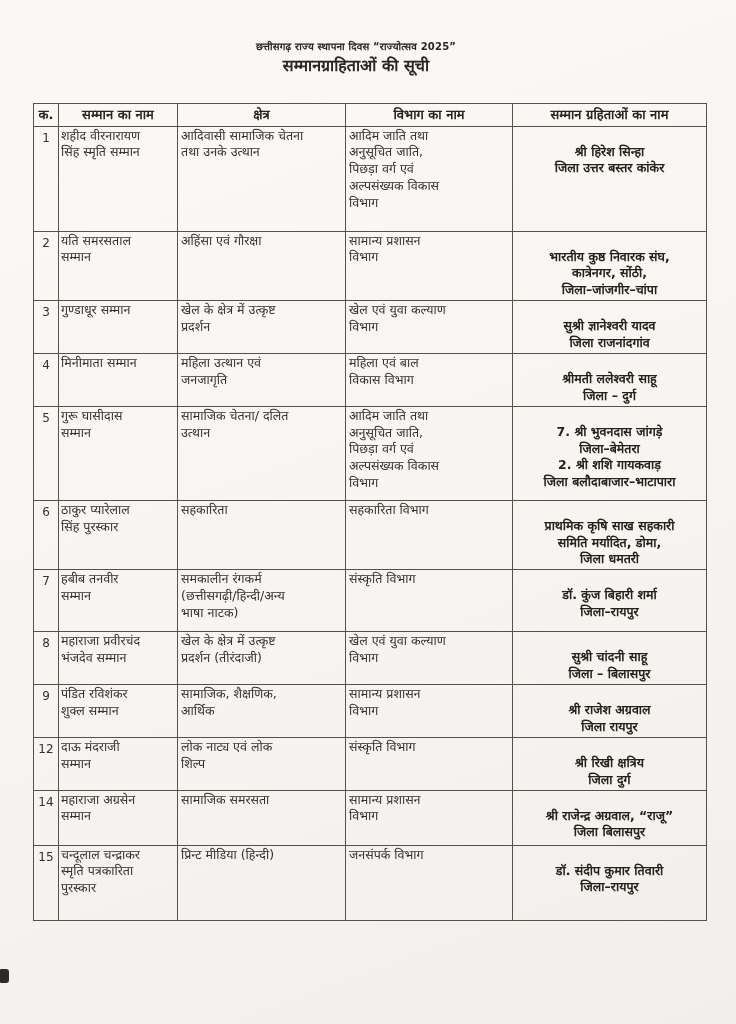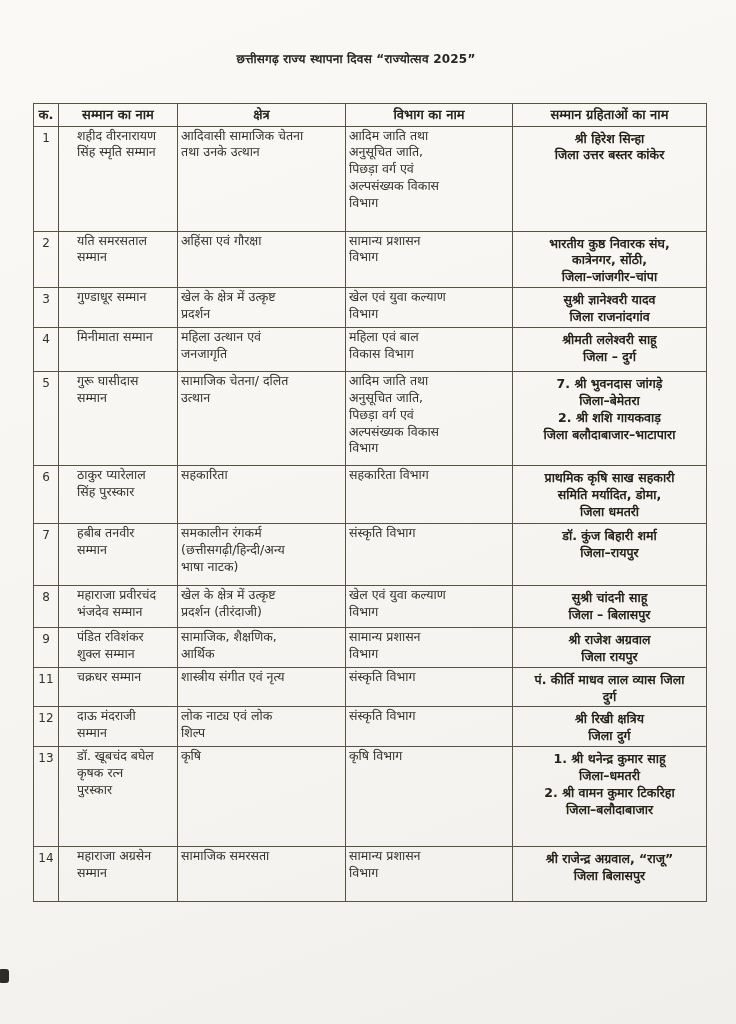--- a/index.html
+++ b/index.html
@@ -15,21 +15,21 @@
     color:#2e2c29;
     overflow:hidden;
   }
   .title-block{
     position:absolute;
     top:39px;left:0;width:712px;
     text-align:center;
     font-weight:bold;
     color:#292723;
   }
-  .title-line1{font-size:12px;line-height:1.5;letter-spacing:0.2px;margin-top:11px;}
+  .title-line1{font-size:10px;line-height:1.5;letter-spacing:0.2px;}
   .title-line2{font-size:16px;line-height:1.5;}
   table.doc-table{
     position:absolute;
     left:33px;top:103px;
     width:673px;
     border-collapse:collapse;
     table-layout:fixed;
   }
   .doc-table th,.doc-table td{
     border:1px solid #565248;
@@ -43,44 +43,45 @@
   .doc-table th{
     font-weight:bold;
     font-size:13px;
     text-align:center;
     padding:2px 1px;
     white-space:nowrap;
     overflow:hidden;
     color:#27251f;
   }
   td.col-sno{text-align:center;font-size:12px;padding-top:3px;color:#33312c;}
-  td.col-award{text-align:left;padding-left:18px;color:#33312c;}
+  td.col-award{text-align:left;padding-left:2px;color:#33312c;}
   td.col-field{text-align:left;color:#33312c;}
   td.col-dept{text-align:left;color:#33312c;}
   td.col-recip{
     text-align:center;
     font-weight:bold;
     color:#242219;
-    padding-top:4px;
+    padding-top:17px;
   }
   .scan-artifact{
     position:absolute;
     left:0;top:969px;
     width:9px;height:14px;
     background:#2d2b27;
     border-radius:1px 3px 3px 1px;
   }
 </style>
 </head>
 <body>
 
 <div class="page">
 
   <div class="title-block">
     <div class="title-line1">छत्तीसगढ़ राज्य स्थापना दिवस “राज्योत्सव 2025”</div>
+    <div class="title-line2">सम्मानग्राहिताओं की सूची</div>
   </div>
 
   <table class="doc-table">
     <colgroup>
       <col style="width:25px">
         <col style="width:119px">
         <col style="width:168px">
         <col style="width:167px">
         <col style="width:194px">
     </colgroup>
@@ -191,58 +192,48 @@
         <td class="col-sno">9</td>
         <td class="col-award">पंडित रविशंकर
 शुक्ल सम्मान</td>
         <td class="col-field">सामाजिक, शैक्षणिक,
 आर्थिक</td>
         <td class="col-dept">सामान्य प्रशासन
 विभाग</td>
         <td class="col-recip">श्री राजेश अग्रवाल
 जिला रायपुर</td>
       </tr>
-      <tr style="height:37px">
-        <td class="col-sno">11</td>
-        <td class="col-award">चक्रधर सम्मान</td>
-        <td class="col-field">शास्त्रीय संगीत एवं नृत्य</td>
-        <td class="col-dept">संस्कृति विभाग</td>
-        <td class="col-recip">पं. कीर्ति माधव लाल व्यास जिला
-दुर्ग</td>
-      </tr>
       <tr style="height:36px">
         <td class="col-sno">12</td>
         <td class="col-award">दाऊ मंदराजी
 सम्मान</td>
         <td class="col-field">लोक नाट्य एवं लोक
 शिल्प</td>
         <td class="col-dept">संस्कृति विभाग</td>
         <td class="col-recip">श्री रिखी क्षत्रिय
 जिला दुर्ग</td>
       </tr>
-      <tr style="height:100px">
-        <td class="col-sno">13</td>
-        <td class="col-award">डॉ. खूबचंद बघेल
-कृषक रत्न
-पुरस्कार</td>
-        <td class="col-field">कृषि</td>
-        <td class="col-dept">कृषि विभाग</td>
-        <td class="col-recip">1. श्री थनेन्द्र कुमार साहू
-जिला–धमतरी
-2. श्री वामन कुमार टिकरिहा
-जिला–बलौदाबाजार</td>
-      </tr>
       <tr style="height:55px">
         <td class="col-sno">14</td>
         <td class="col-award">महाराजा अग्रसेन
 सम्मान</td>
         <td class="col-field">सामाजिक समरसता</td>
         <td class="col-dept">सामान्य प्रशासन
 विभाग</td>
         <td class="col-recip">श्री राजेन्द्र अग्रवाल, “राजू”
 जिला बिलासपुर</td>
       </tr>
+      <tr style="height:75px">
+        <td class="col-sno">15</td>
+        <td class="col-award">चन्दूलाल चन्द्राकर
+स्मृति पत्रकारिता
+पुरस्कार</td>
+        <td class="col-field">प्रिन्ट मीडिया (हिन्दी)</td>
+        <td class="col-dept">जनसंपर्क विभाग</td>
+        <td class="col-recip">डॉ. संदीप कुमार तिवारी
+जिला–रायपुर</td>
+      </tr>
     </tbody>
   </table>
 
   <div class="scan-artifact"></div>
 
 </div>
 
 </body></html>

